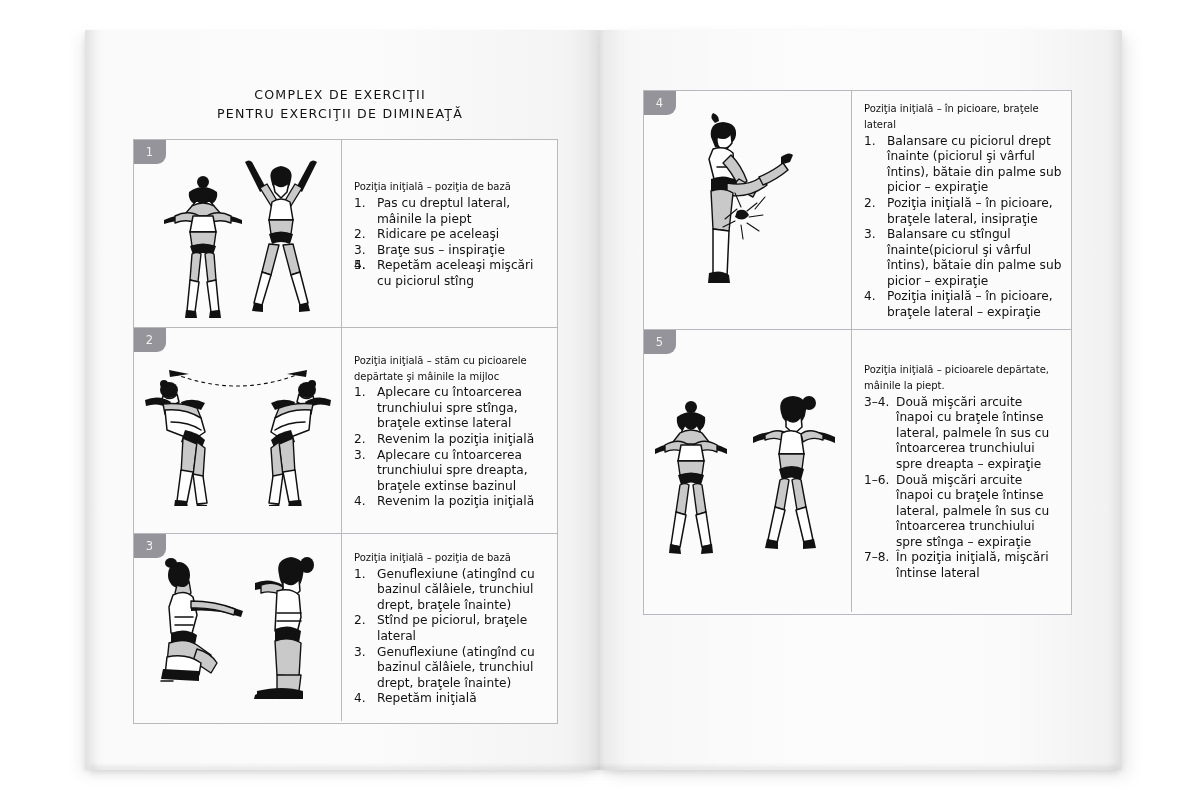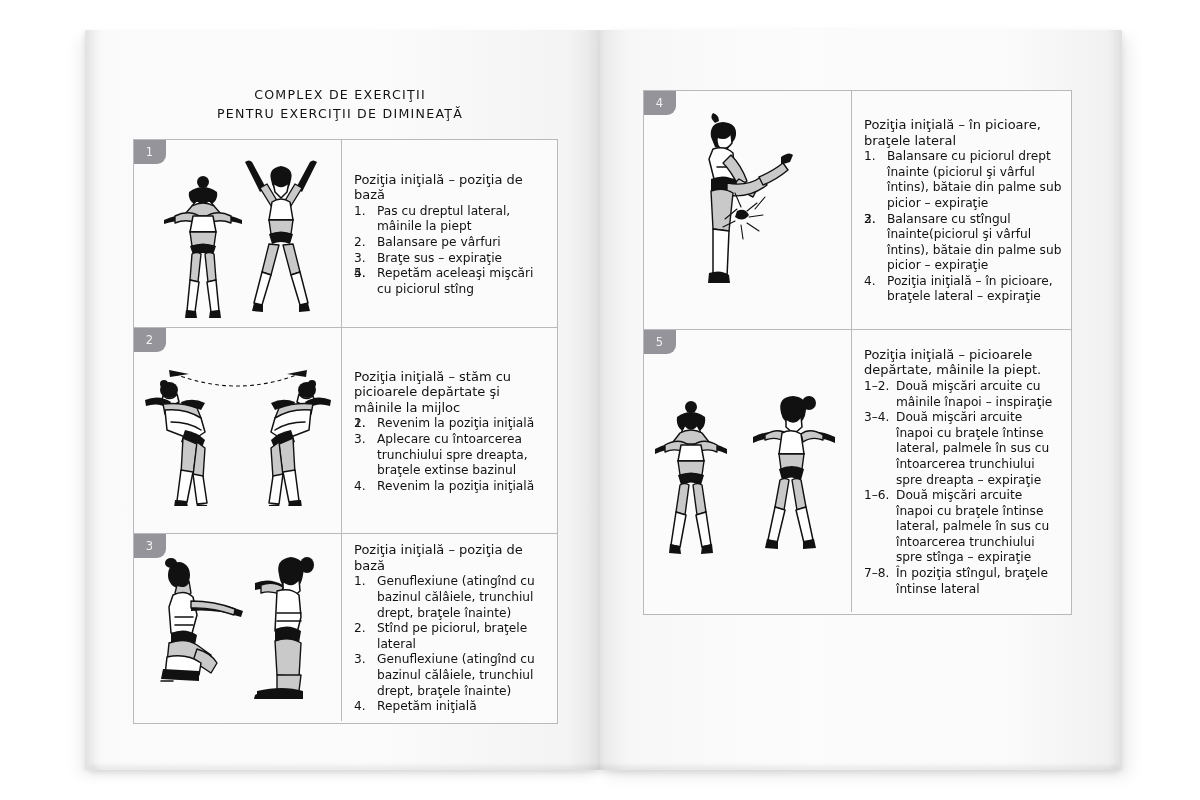--- a/index.html
+++ b/index.html
@@ -94,21 +94,21 @@
     background:#94949a;
     border-radius:0 0 9px 0;
     color:#f2f2f2;
     font-size:11.5px;
     display:flex;align-items:center;justify-content:center;
     z-index:5;
     letter-spacing:0.3px;
   }
 
   
-  .lead{font-size:13px;color:#121212;line-height:15.6px;margin:0 0 1px 0;}
+  .lead{font-size:10px;color:#121212;line-height:15.6px;margin:0 0 1px 0;}
   ol.steps{margin:0;padding:0;list-style:none;}
   ol.steps li{
     font-size:12.2px;color:#121212;line-height:15.6px;
     position:relative;padding-left:23px;margin:0;
   }
   ol.steps li .num{
     position:absolute;left:0;top:0;width:20px;text-align:left;
   }
   
   ol.steps.wide li{padding-left:32px;}
@@ -185,22 +185,22 @@
               <path class="sk" d="M59 114 l-9 3 9 30 8 -2z"></path>
               <path class="ink" d="M13 145 l9 2 0 7 -11 -1z"></path>
               <path class="ink" d="M67 145 l-9 2 0 7 11 -1z"></path>
             </g>
           </svg>
         </div>
         <div class="cell-txt">
           <p class="lead">Poziţia iniţială – poziţia de bază</p>
           <ol class="steps">
             <li><span class="num">1.</span><span>Pas cu dreptul lateral, mâinile la piept</span></li>
-            <li><span class="num">2.</span><span>Balansare pe vârfuri</span></li>
-            <li><span class="num">3.</span><span>Braţe sus – expiraţie</span></li>
+            <li><span class="num">2.</span><span>Ridicare pe aceleaşi</span></li>
+            <li><span class="num">3.</span><span>Braţe sus – inspiraţie</span></li>
             <li><span class="num">4.</span></li>
             <li><span class="num">5.</span><span>Repetăm aceleaşi mişcări cu piciorul stîng</span></li>
           </ol>
         </div>
       </div>
 
       <div class="row" style="height:206px;">
         <div class="cell-fig" style="width:208px;">
           <div class="badge">2</div>
           <svg class="fig" width="198" height="150" viewBox="0 0 198 150">
@@ -242,21 +242,21 @@
               <path class="sk" d="M36 90 l12 2 -6 30 -10 -1z"></path>
               <path class="sk" d="M58 96 l-10 -2 4 30 10 -1z"></path>
               <path class="ink" d="M30 120 l12 1 1 7 -14 0z"></path>
               <path class="ink" d="M52 124 l10 1 1 7 -13 0z"></path>
             </g>
           </svg>
         </div>
         <div class="cell-txt">
           <p class="lead">Poziţia iniţială – stăm cu picioarele depărtate şi mâinile la mijloc</p>
           <ol class="steps">
-            <li><span class="num">1.</span></li>
+            <li><span class="num">1.</span><span>Aplecare cu întoarcerea trunchiului spre stînga, braţele extinse lateral</span></li>
             <li><span class="num">2.</span><span>Revenim la poziţia iniţială</span></li>
             <li><span class="num">3.</span><span>Aplecare cu întoarcerea trunchiului spre dreapta, braţele extinse bazinul</span></li>
             <li><span class="num">4.</span><span>Revenim la poziţia iniţială</span></li>
           </ol>
         </div>
       </div>
 
       <div class="row" style="height:187px;">
         <div class="cell-fig" style="width:208px;">
           <div class="badge">3</div>
@@ -347,21 +347,21 @@
                   <path d="M58 88 l10 -12"></path>
               </g>
               <path class="ink" d="M40 90 q8 -4 12 4 q-6 8 -14 2z"></path>
             </g>
           </svg>
         </div>
         <div class="cell-txt">
           <p class="lead">Poziţia iniţială – în picioare, braţele lateral</p>
           <ol class="steps">
             <li><span class="num">1.</span><span>Balansare cu piciorul drept înainte (piciorul şi vârful întins), bătaie din palme sub picior – expiraţie</span></li>
-            <li><span class="num">2.</span></li>
+            <li><span class="num">2.</span><span>Poziţia iniţială – în picioare, braţele lateral, insipraţie</span></li>
             <li><span class="num">3.</span><span>Balansare cu stîngul înainte(piciorul şi vârful întins), bătaie din palme sub picior – expiraţie</span></li>
             <li><span class="num">4.</span><span>Poziţia iniţială – în picioare, braţele lateral – expiraţie</span></li>
           </ol>
         </div>
       </div>
 
       <div class="row" style="height:282px;">
         <div class="cell-fig" style="width:208px;">
           <div class="badge">5</div>
           <svg class="fig" width="198" height="200" viewBox="0 0 198 200">
@@ -404,23 +404,22 @@
               <path class="sk" d="M22 114 l10 3 -8 33 -9 -3z"></path>
               <path class="sk" d="M53 114 l-10 3 8 33 9 -3z"></path>
               <path class="ink" d="M14 146 l11 2 0 8 -13 -1z"></path>
               <path class="ink" d="M61 146 l-11 2 0 8 13 -1z"></path>
             </g>
           </svg>
         </div>
         <div class="cell-txt">
           <p class="lead">Poziţia iniţială – picioarele depărtate, mâinile la piept.</p>
           <ol class="steps wide">
-            <li><span class="num">1–2.</span><span>Două mişcări arcuite cu mâinile înapoi – inspiraţie</span></li>
             <li><span class="num">3–4.</span><span>Două mişcări arcuite înapoi cu braţele întinse lateral, palmele în sus cu întoarcerea trunchiului spre dreapta – expiraţie</span></li>
             <li><span class="num">1–6.</span><span>Două mişcări arcuite înapoi cu braţele întinse lateral, palmele în sus cu întoarcerea trunchiului spre stînga – expiraţie</span></li>
-            <li><span class="num">7–8.</span><span>În poziţia stîngul, braţele întinse lateral</span></li>
+            <li><span class="num">7–8.</span><span>În poziţia iniţială, mişcări întinse lateral</span></li>
           </ol>
         </div>
       </div>
     </div>
 
   </div>
 </div>
 
 </body></html>

